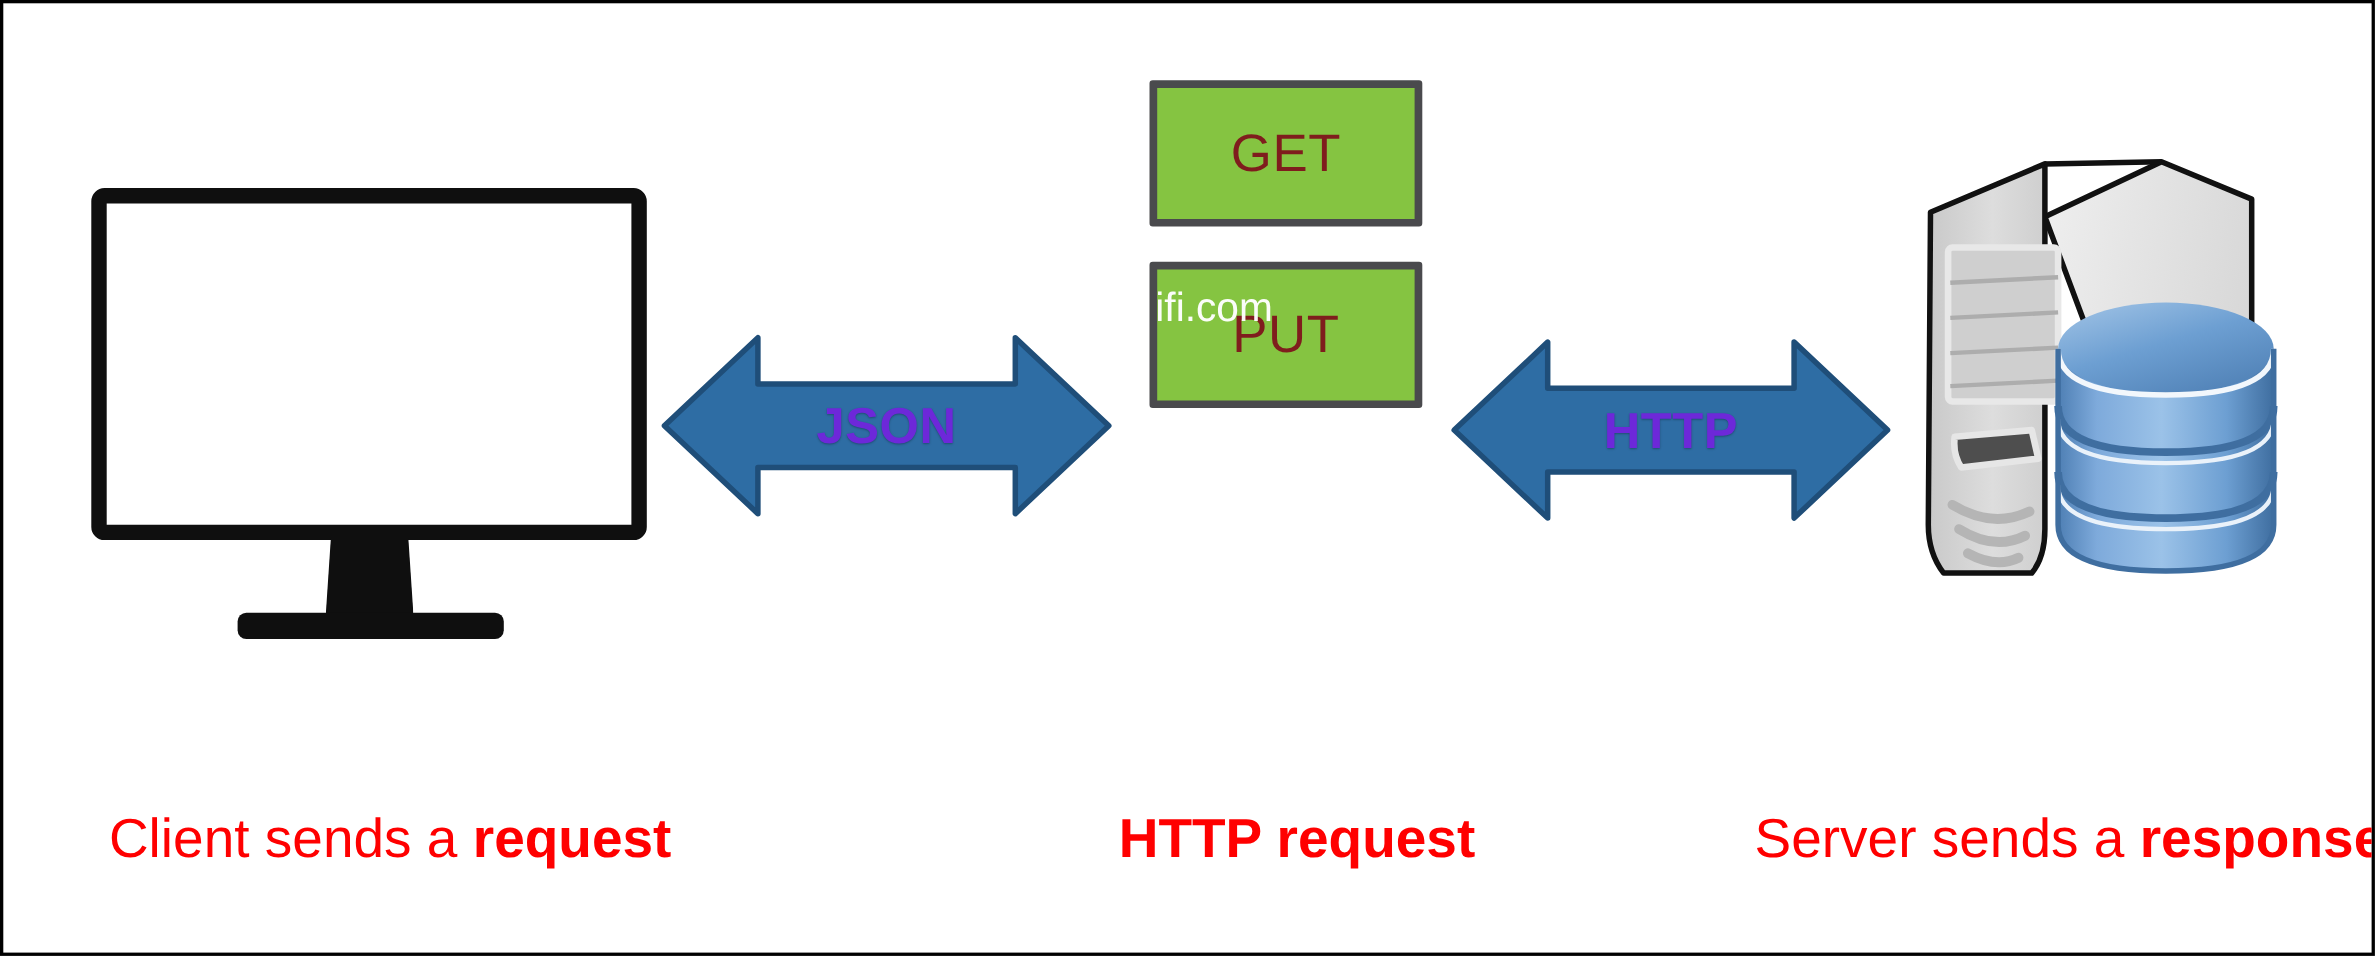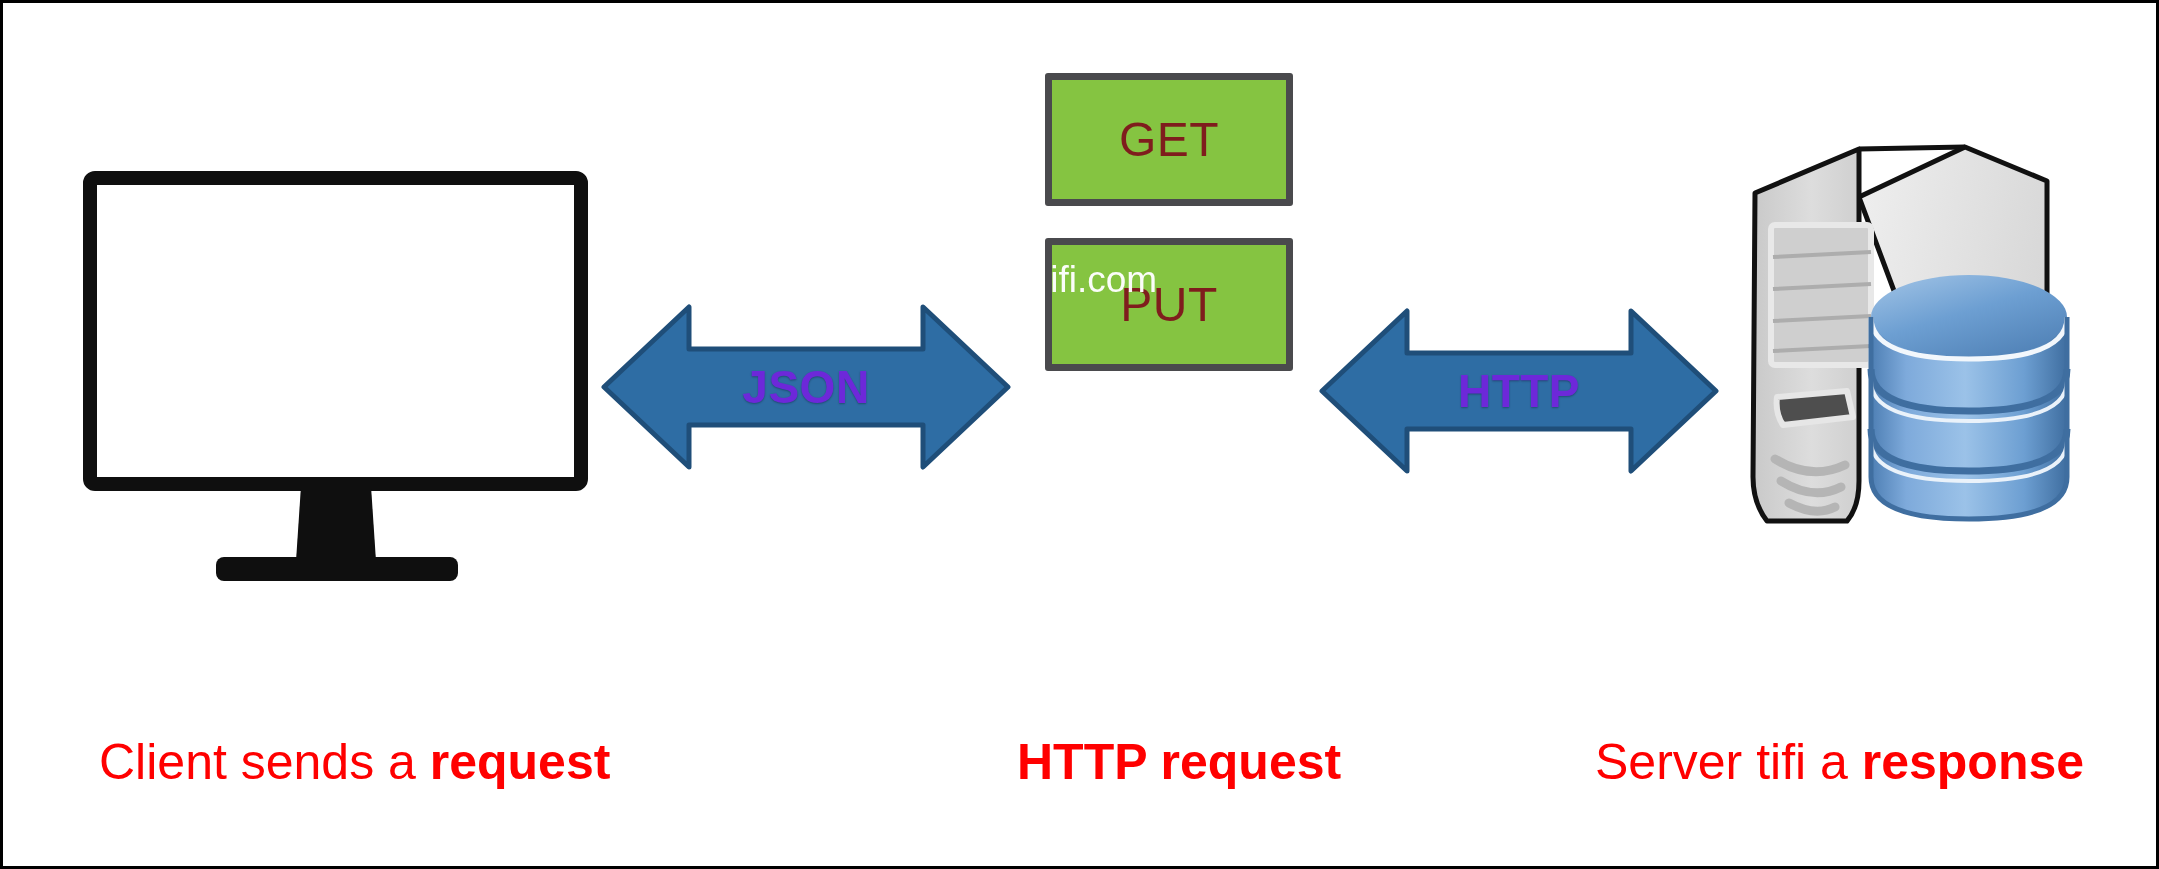--- a/index.html
+++ b/index.html
@@ -240,15 +240,15 @@
       <path d="M152,300 Q152,342 250,342 Q348,342 348,300" fill="none" stroke="#3F6EA0" stroke-width="7"></path>
       <path d="M152,312 Q152,352 250,352 Q348,352 348,312" fill="none" stroke="#EAF2FA" stroke-width="4"></path>
       <path d="M152,188 L152,348 Q152,390 250,390 Q348,390 348,348 L348,188" fill="none" stroke="#3F6EA0" stroke-width="5"></path>
     </svg>
   </div>
 
   <div class="caption" id="caption-client"><span>Client sends a </span><b>request</b></div>
 
   <div class="caption" id="caption-methods">HTTP request</div>
 
-  <div class="caption" id="caption-server"><span>Server tifi a </span><b>response</b></div>
+  <div class="caption" id="caption-server"><span>Server sends a </span><b>response</b></div>
 
 </div>
 
 </body></html>

